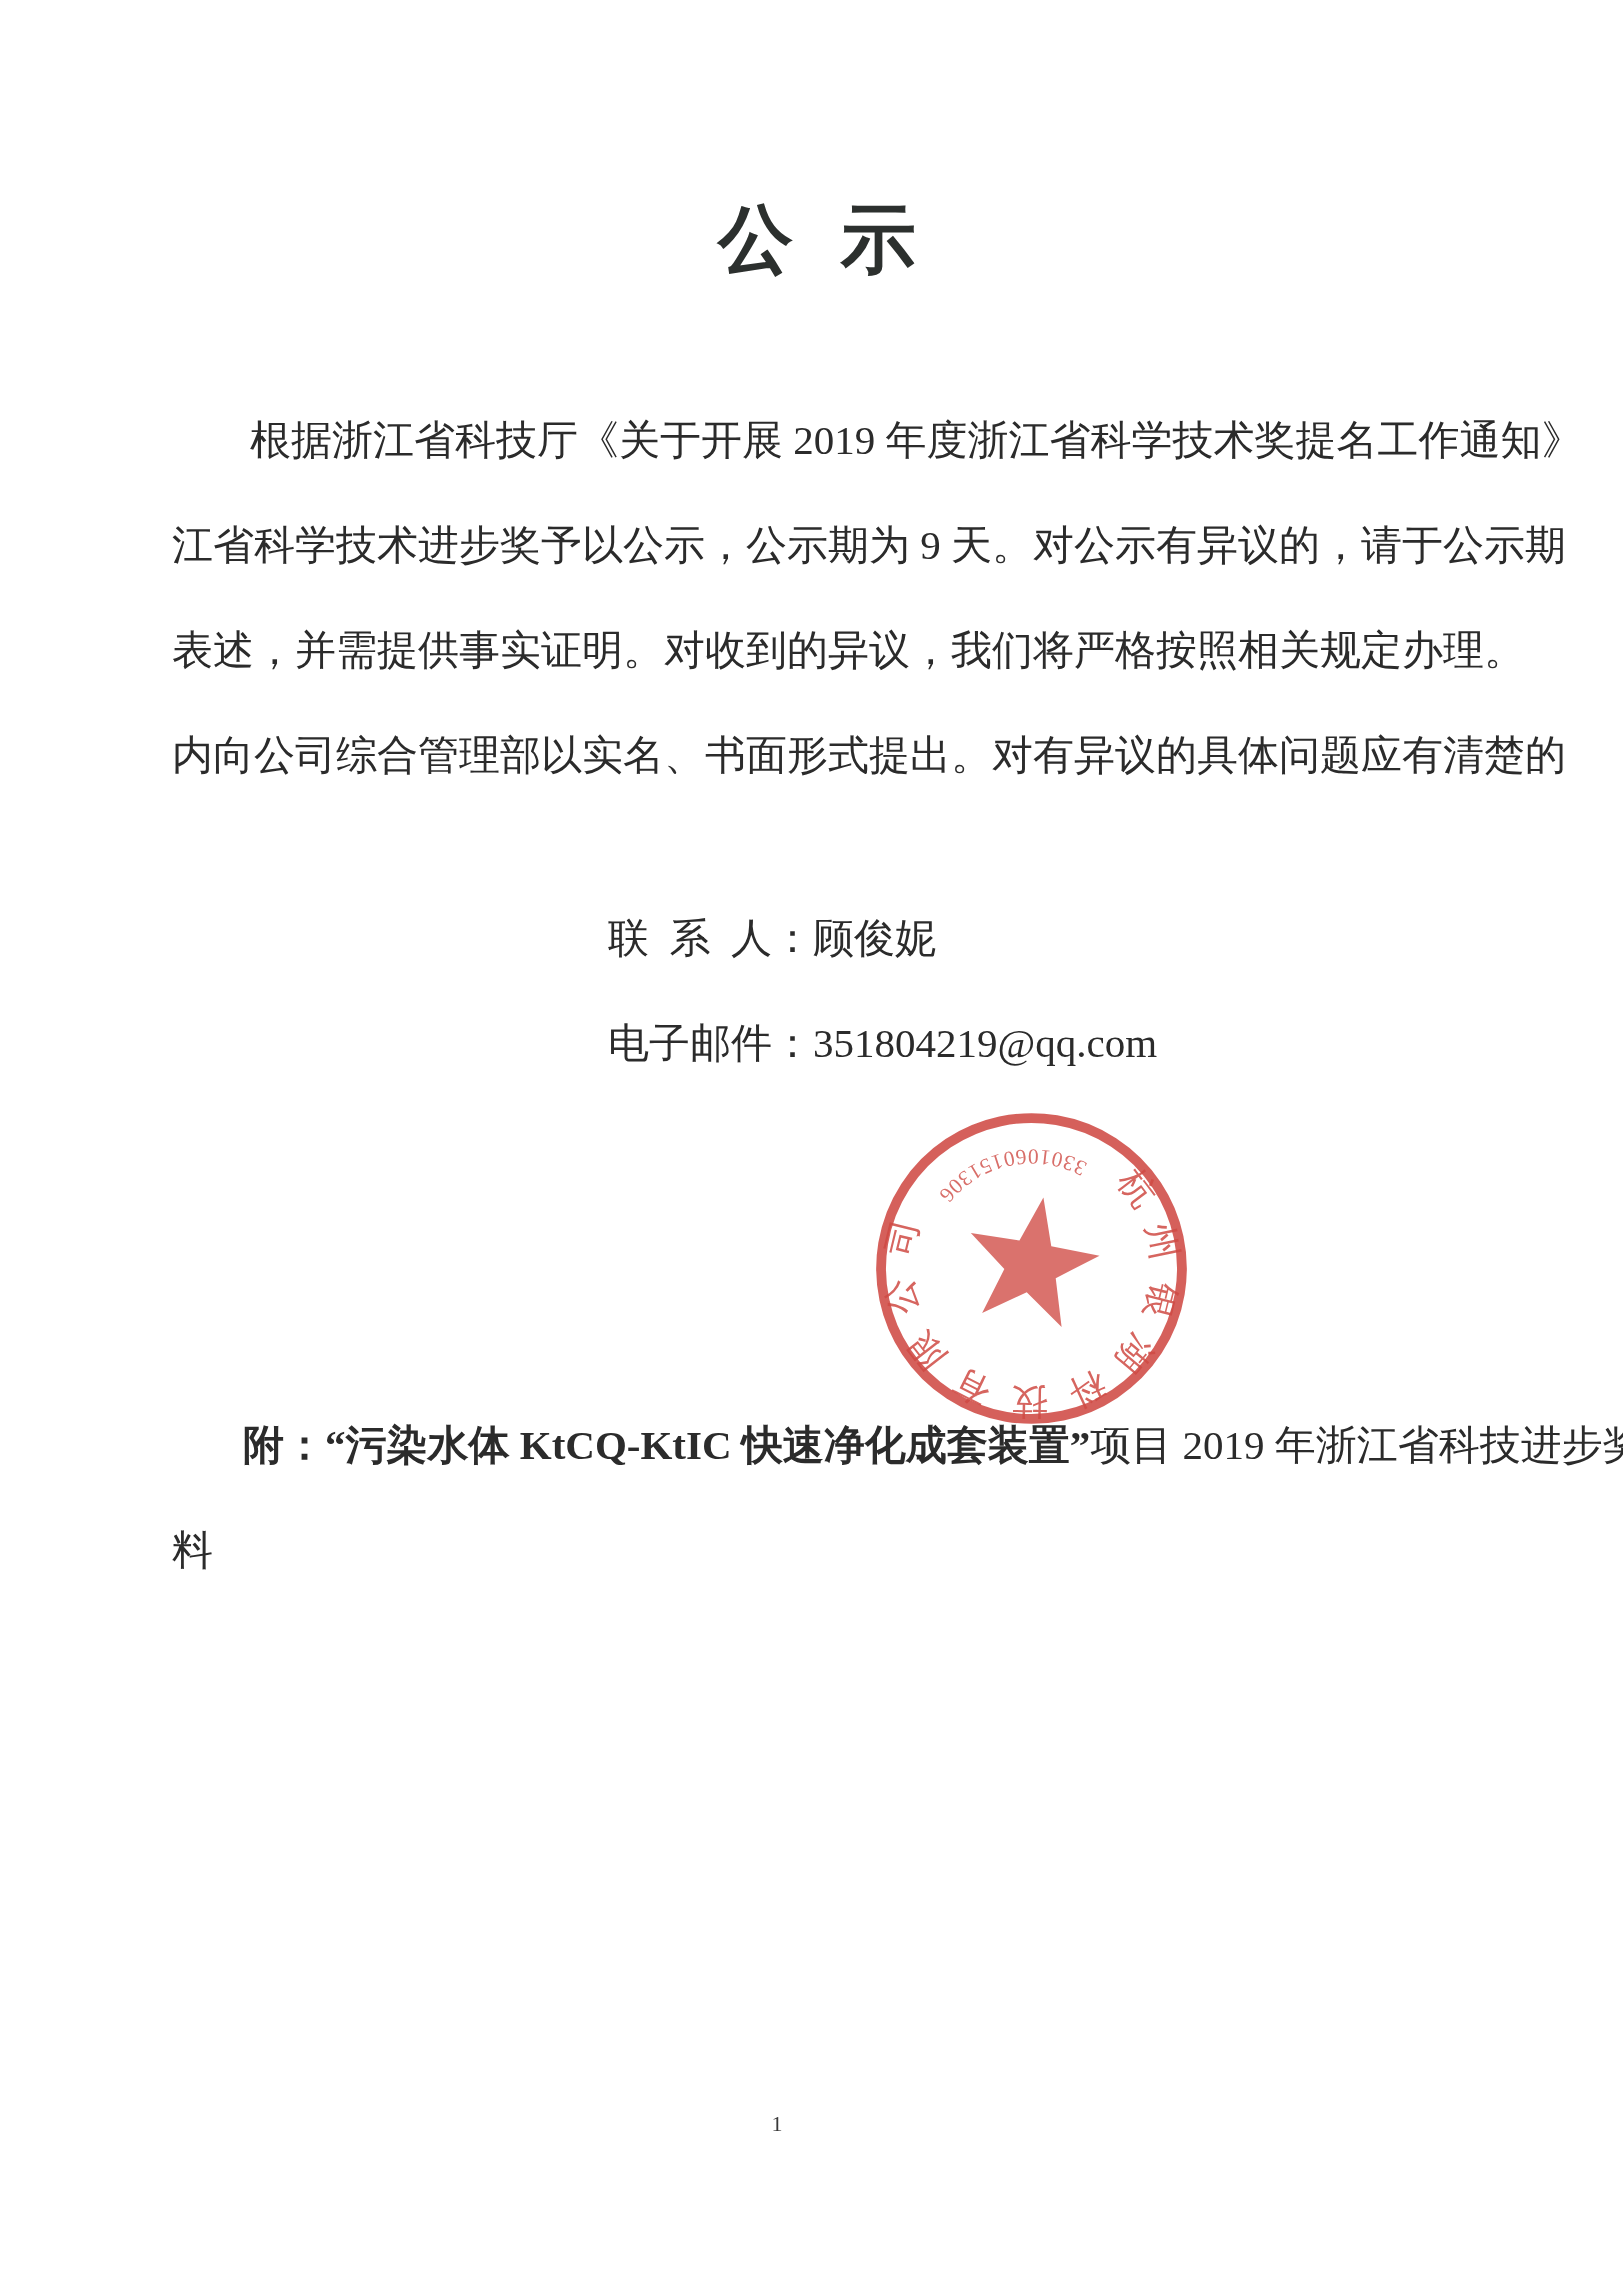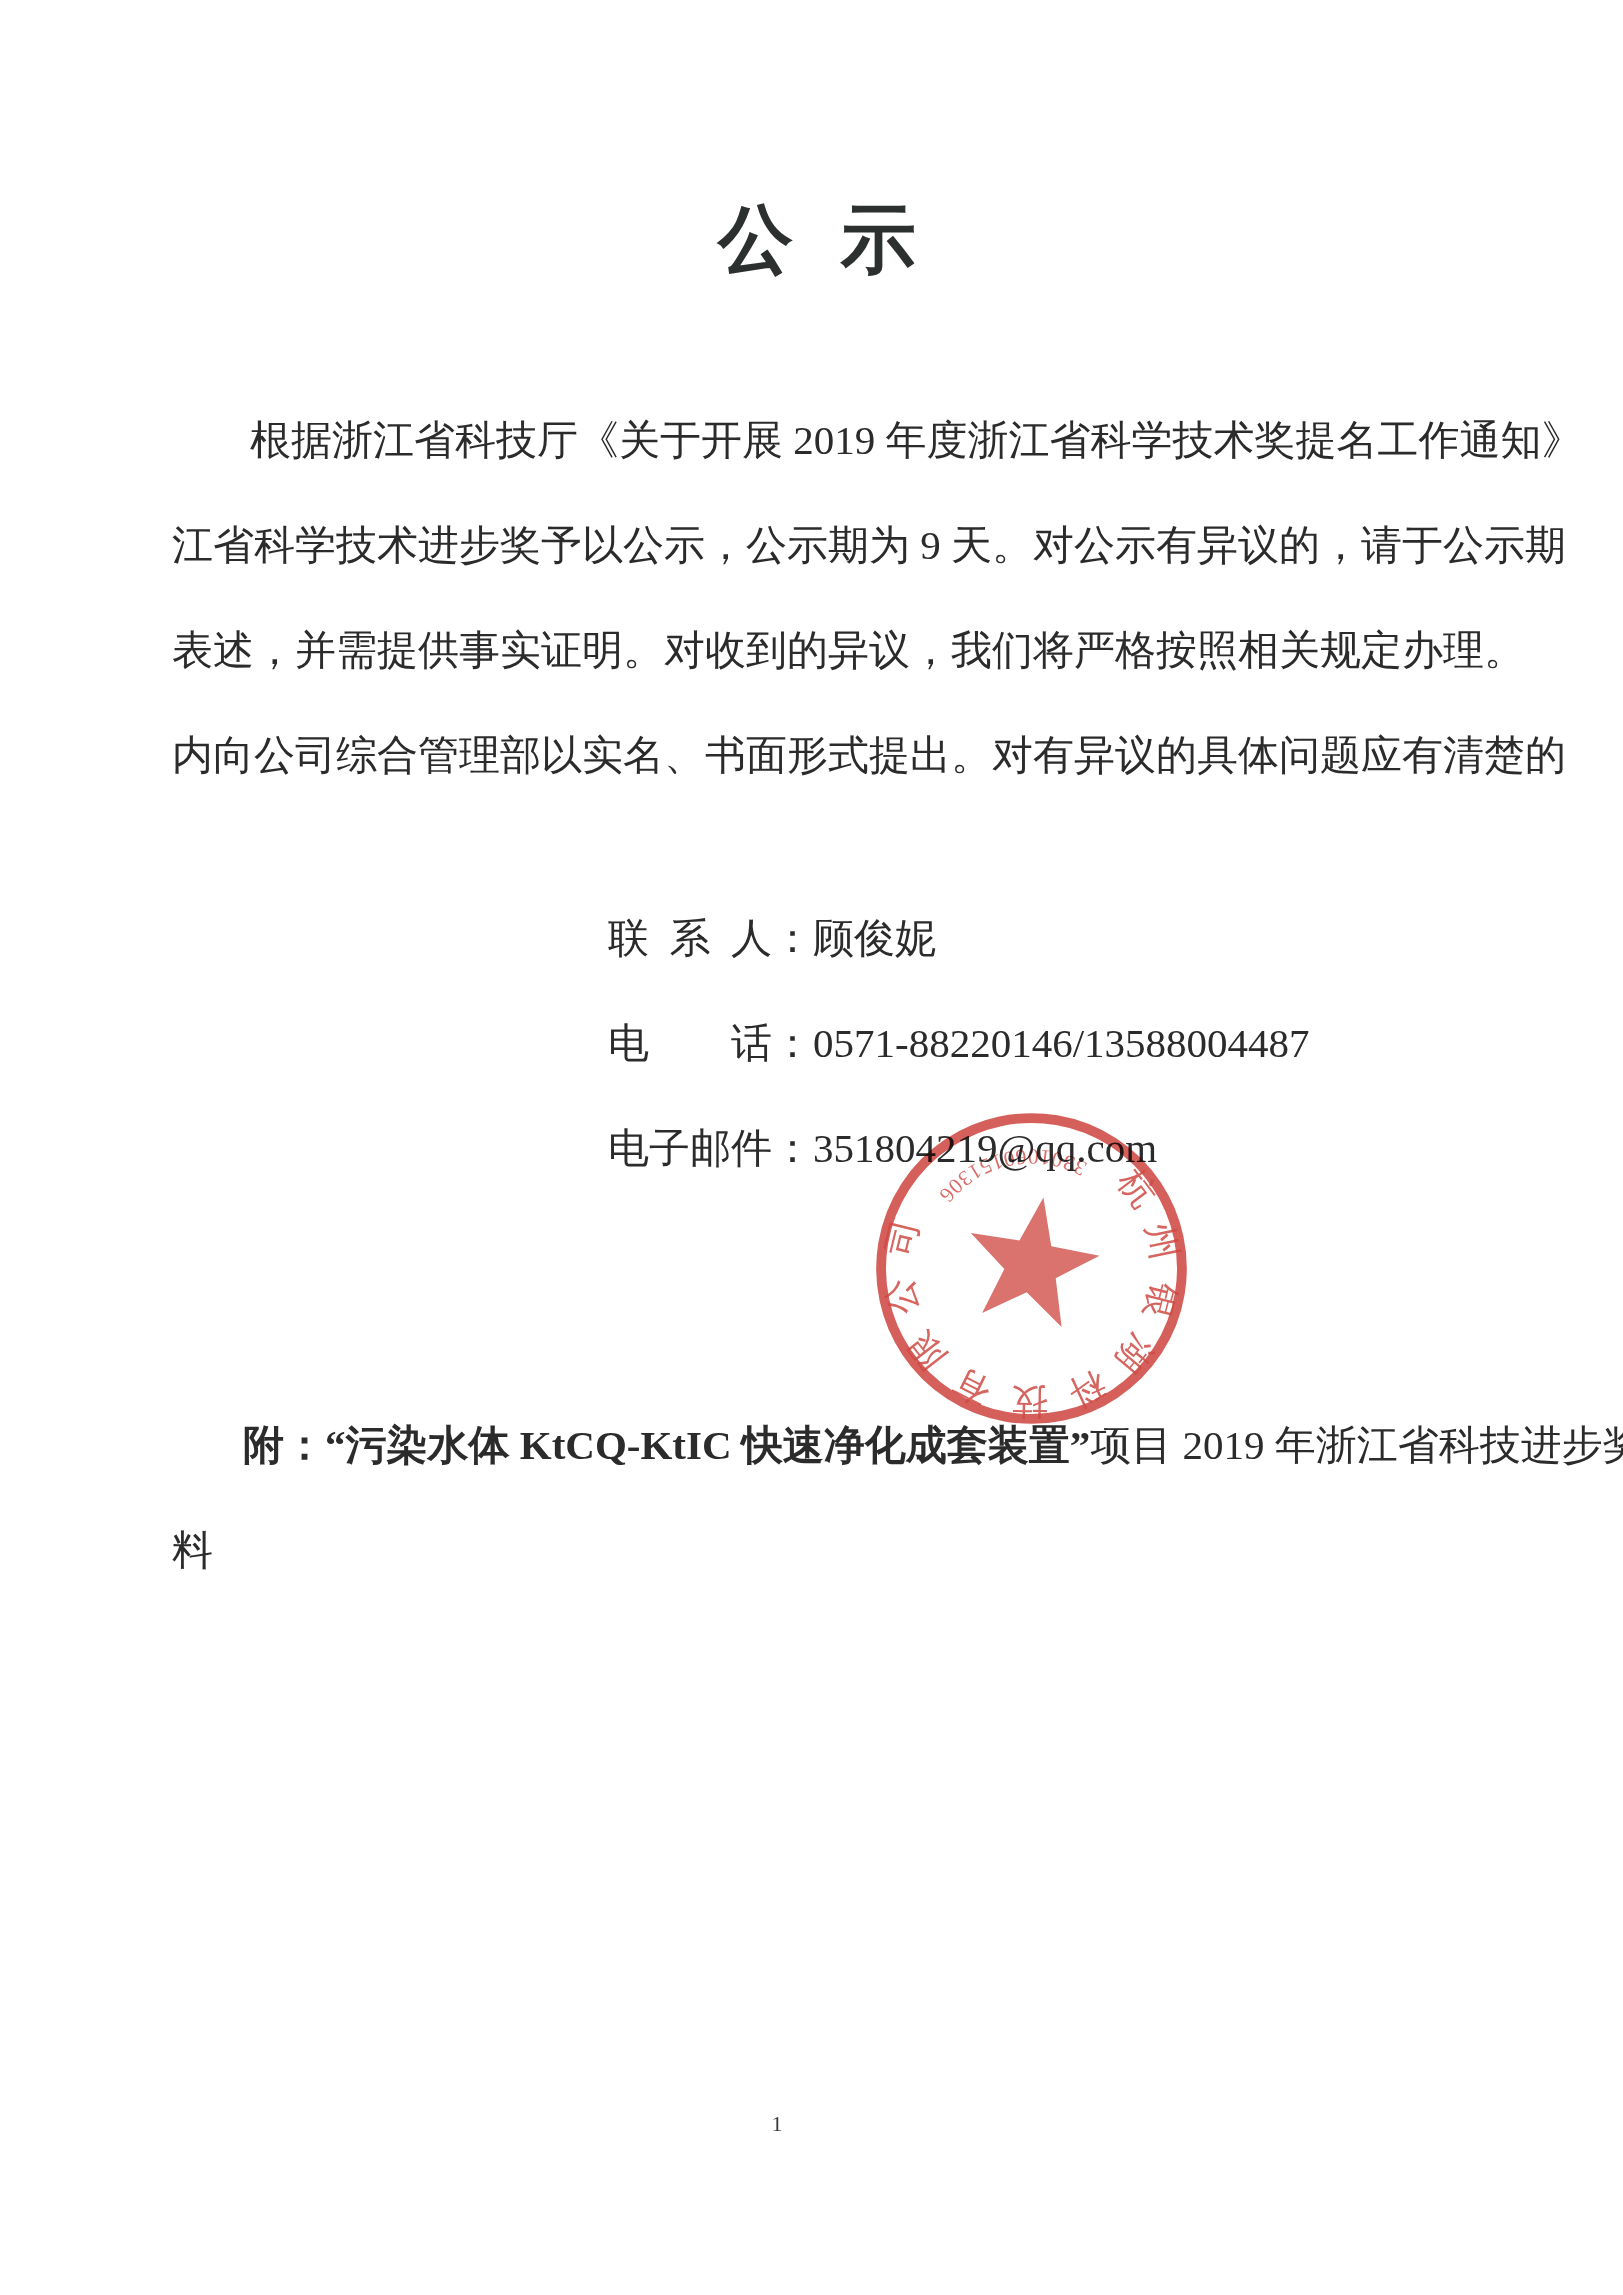--- a/index.html
+++ b/index.html
@@ -88,21 +88,20 @@
 
   <div class="body-block">
     <div class="bline indent">根据浙江省科技厅《关于开展 2019 年度浙江省科学技术奖提名工作通知》</div>
     <div class="bline">江省科学技术进步奖予以公示，公示期为 9 天。对公示有异议的，请于公示期</div>
     <div class="bline">表述，并需提供事实证明。对收到的异议，我们将严格按照相关规定办理。</div>
     <div class="bline">内向公司综合管理部以实名、书面形式提出。对有异议的具体问题应有清楚的</div>
   </div>
 
   <div class="contact-block">
     <div class="bline">联 系 人：顾俊妮</div>
-    <div class="bline">电　　话：0571-88220146/13588004487</div>
     <div class="bline">电子邮件：351804219@qq.com</div>
   </div>
 
 
   <div class="attach-block">
     <div class="bline first"><span class="bold-seg">附：“污染水体 KtCQ-KtIC 快速净化成套装置”</span><span>项目 2019 年浙江省科技进步奖公示材</span></div>
     <div class="bline">料</div>
   </div>
 
   <svg class="seal" viewBox="0 0 500 500" xmlns="http://www.w3.org/2000/svg">

